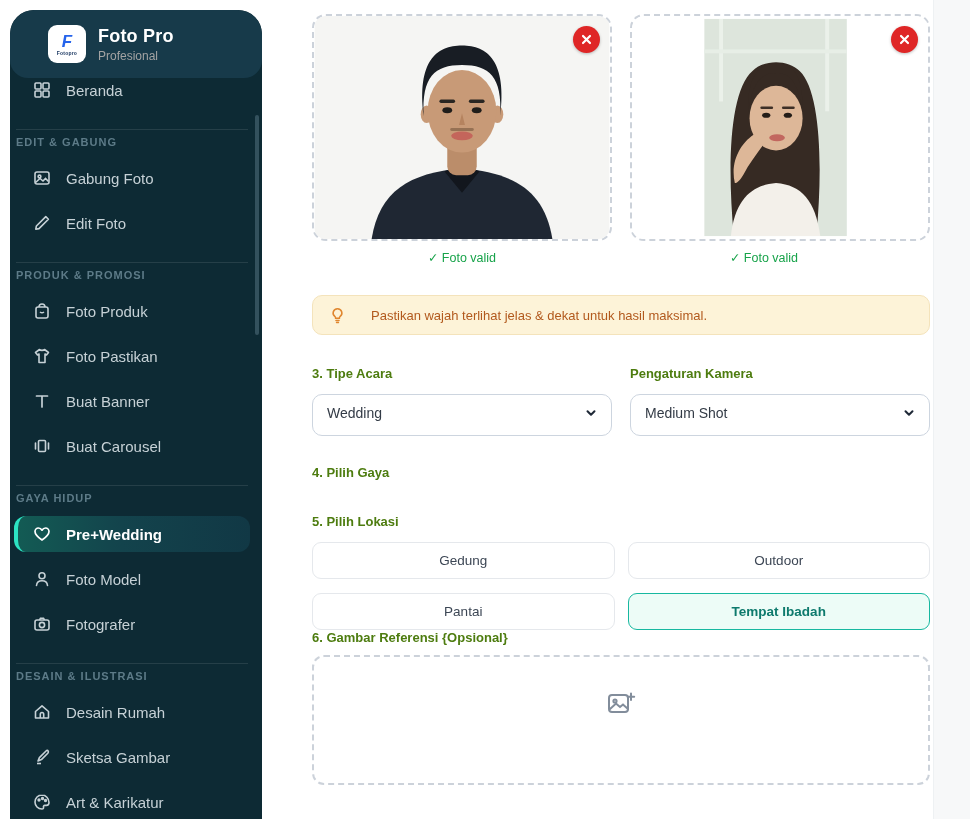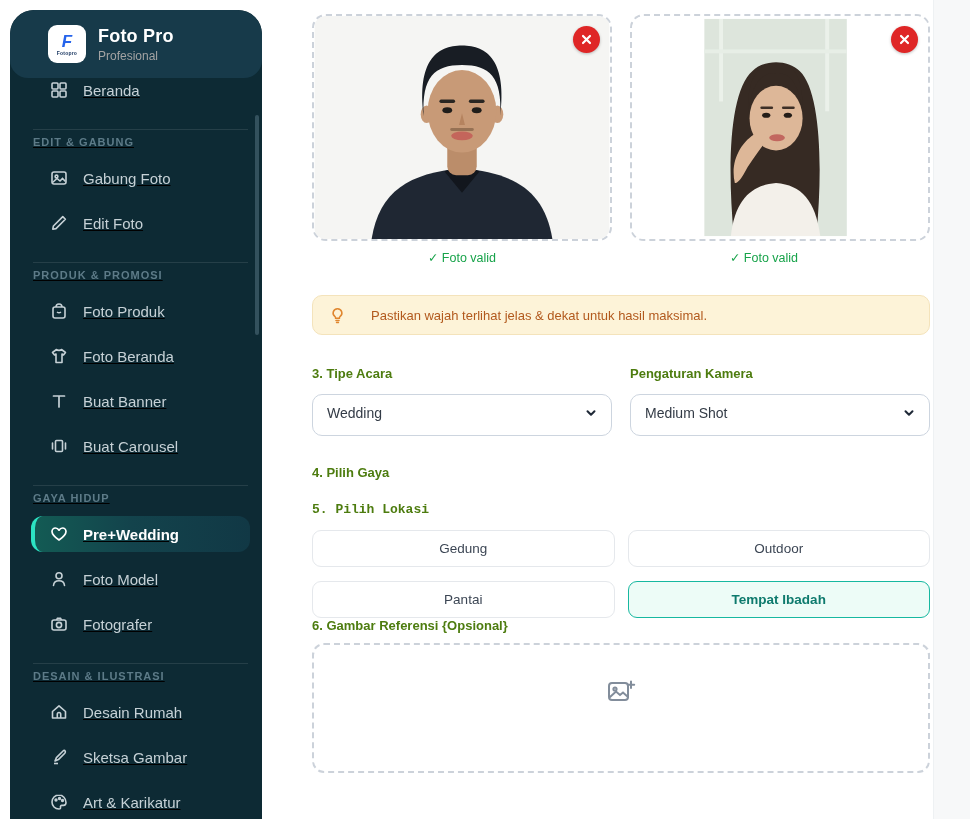--- a/index.html
+++ b/index.html
@@ -18,21 +18,21 @@
   .sidebar-header { position:absolute; left:0; top:0; right:0; height:68px;
     background:#173a4a; border-radius:24px 24px 18px 18px; z-index:2;
     display:flex; align-items:center; padding:0 18px 0 38px; gap:12px; }
   .logo-badge { width:38px; height:38px; background:#ffffff; border-radius:9px;
     display:flex; flex-direction:column; align-items:center; justify-content:center; flex:none; }
   .logo-badge .f { color:#2563eb; font-weight:bold; font-style:italic; font-size:17px; line-height:17px; }
   .logo-badge .b { color:#16335e; font-weight:bold; font-size:5px; letter-spacing:.2px; }
   .logo-text .t { color:#ffffff; font-size:18px; font-weight:bold; letter-spacing:.2px; }
   .logo-text .s { color:#a3a3a3; font-size:12px; margin-top:2px; }
 
-  .nav { position:absolute; left:0; top:0; right:0; bottom:0; padding:62px 12px 0 21px; z-index:1;text-decoration:underline; }
+  .nav { position:absolute; left:0; top:0; right:0; bottom:0; padding:62px 12px 0 4px; z-index:1; }
   .nav-item { height:36px; margin-bottom:9px; display:flex; align-items:center; gap:14px;
     padding:0 12px 0 18px; border-radius:12px; color:#c6d1d6; font-size:15px; cursor:pointer; }
   .nav-item svg { flex:none; }
   .nav-item.selected { background:linear-gradient(90deg,#135b54 0%, #13434c 45%, #113845 100%);
     color:#ffffff; font-weight:bold; border-left:4px solid #2ce3c3; padding-left:14px;
     border-radius:12px; }
   .nav-section { margin:21px 2px 12px 2px; }
   .nav-section .rule { height:1px; background:rgba(255,255,255,.10); margin-bottom:6px; }
   .nav-section .lbl { color:#5d7b88; font-size:11px; letter-spacing:1px; font-weight:bold; }
 
@@ -61,21 +61,21 @@
   .select { height:42px; border:1px solid #cdd5df; border-radius:10px; background:#fff;
     display:flex; align-items:center; justify-content:space-between; padding:0 13px 4px 14px;
     font-size:14px; color:#333b46; cursor:pointer; }
 
   .opt-grid { display:grid; grid-template-columns:1fr 1fr; gap:14px 13px; margin-top:13px; }
   .opt-btn { height:37px; border-radius:9px; border:1px solid #e5e8ec; background:#fff;
     font-size:13.5px; color:#3c4654; cursor:pointer; font-family:inherit; }
   .opt-btn.selected { background:#edfcf7; border:1.5px solid #17b8a0; color:#0e7a6d; font-weight:bold; }
 
   .h-gaya { margin-top:29px; }
-  .h-lokasi { margin-top:22px;font-family:Liberation Mono, monospace; }
+  .h-lokasi { margin-top:34px; }
   .h-ref { }
 
   .upload-box { margin-top:10px; height:130px; border:2px dashed #ccd2da; border-radius:12px;
     background:#fff; display:flex; justify-content:center; padding-top:33px; cursor:pointer; }
 </style>
 </head>
 <body>
 
 <aside class="sidebar">
   <span class="sidebar-scrollbar"></span>
@@ -120,21 +120,21 @@
         <rect x="4" y="6" width="12" height="11" rx="2"></rect>
           <path d="M7 6 a3 3 0 0 1 6 0"></path>
           <path d="M8 11 q2 1.6 4 0"></path>
       </svg>
       <span>Foto Produk</span>
     </div>
     <div class="nav-item">
       <svg width="20" height="20" viewBox="0 0 20 20" fill="none" stroke="currentColor" stroke-width="1.6" stroke-linejoin="round">
         <path d="M7.5 3.5 L3.5 6.5 L5.5 9 L7 8 V16.5 H13 V8 L14.5 9 L16.5 6.5 L12.5 3.5 C11.8 4.6 8.2 4.6 7.5 3.5 Z"></path>
       </svg>
-      <span>Foto Beranda</span>
+      <span>Foto Pastikan</span>
     </div>
     <div class="nav-item">
       <svg width="20" height="20" viewBox="0 0 20 20" fill="none" stroke="currentColor" stroke-width="1.7" stroke-linecap="round">
         <path d="M4.5 5 H15.5 M10 5 V16"></path>
       </svg>
       <span>Buat Banner</span>
     </div>
     <div class="nav-item">
       <svg width="20" height="20" viewBox="0 0 20 20" fill="none" stroke="currentColor" stroke-width="1.6" stroke-linecap="round">
         <rect x="6.5" y="4.5" width="7" height="11" rx="1"></rect>

